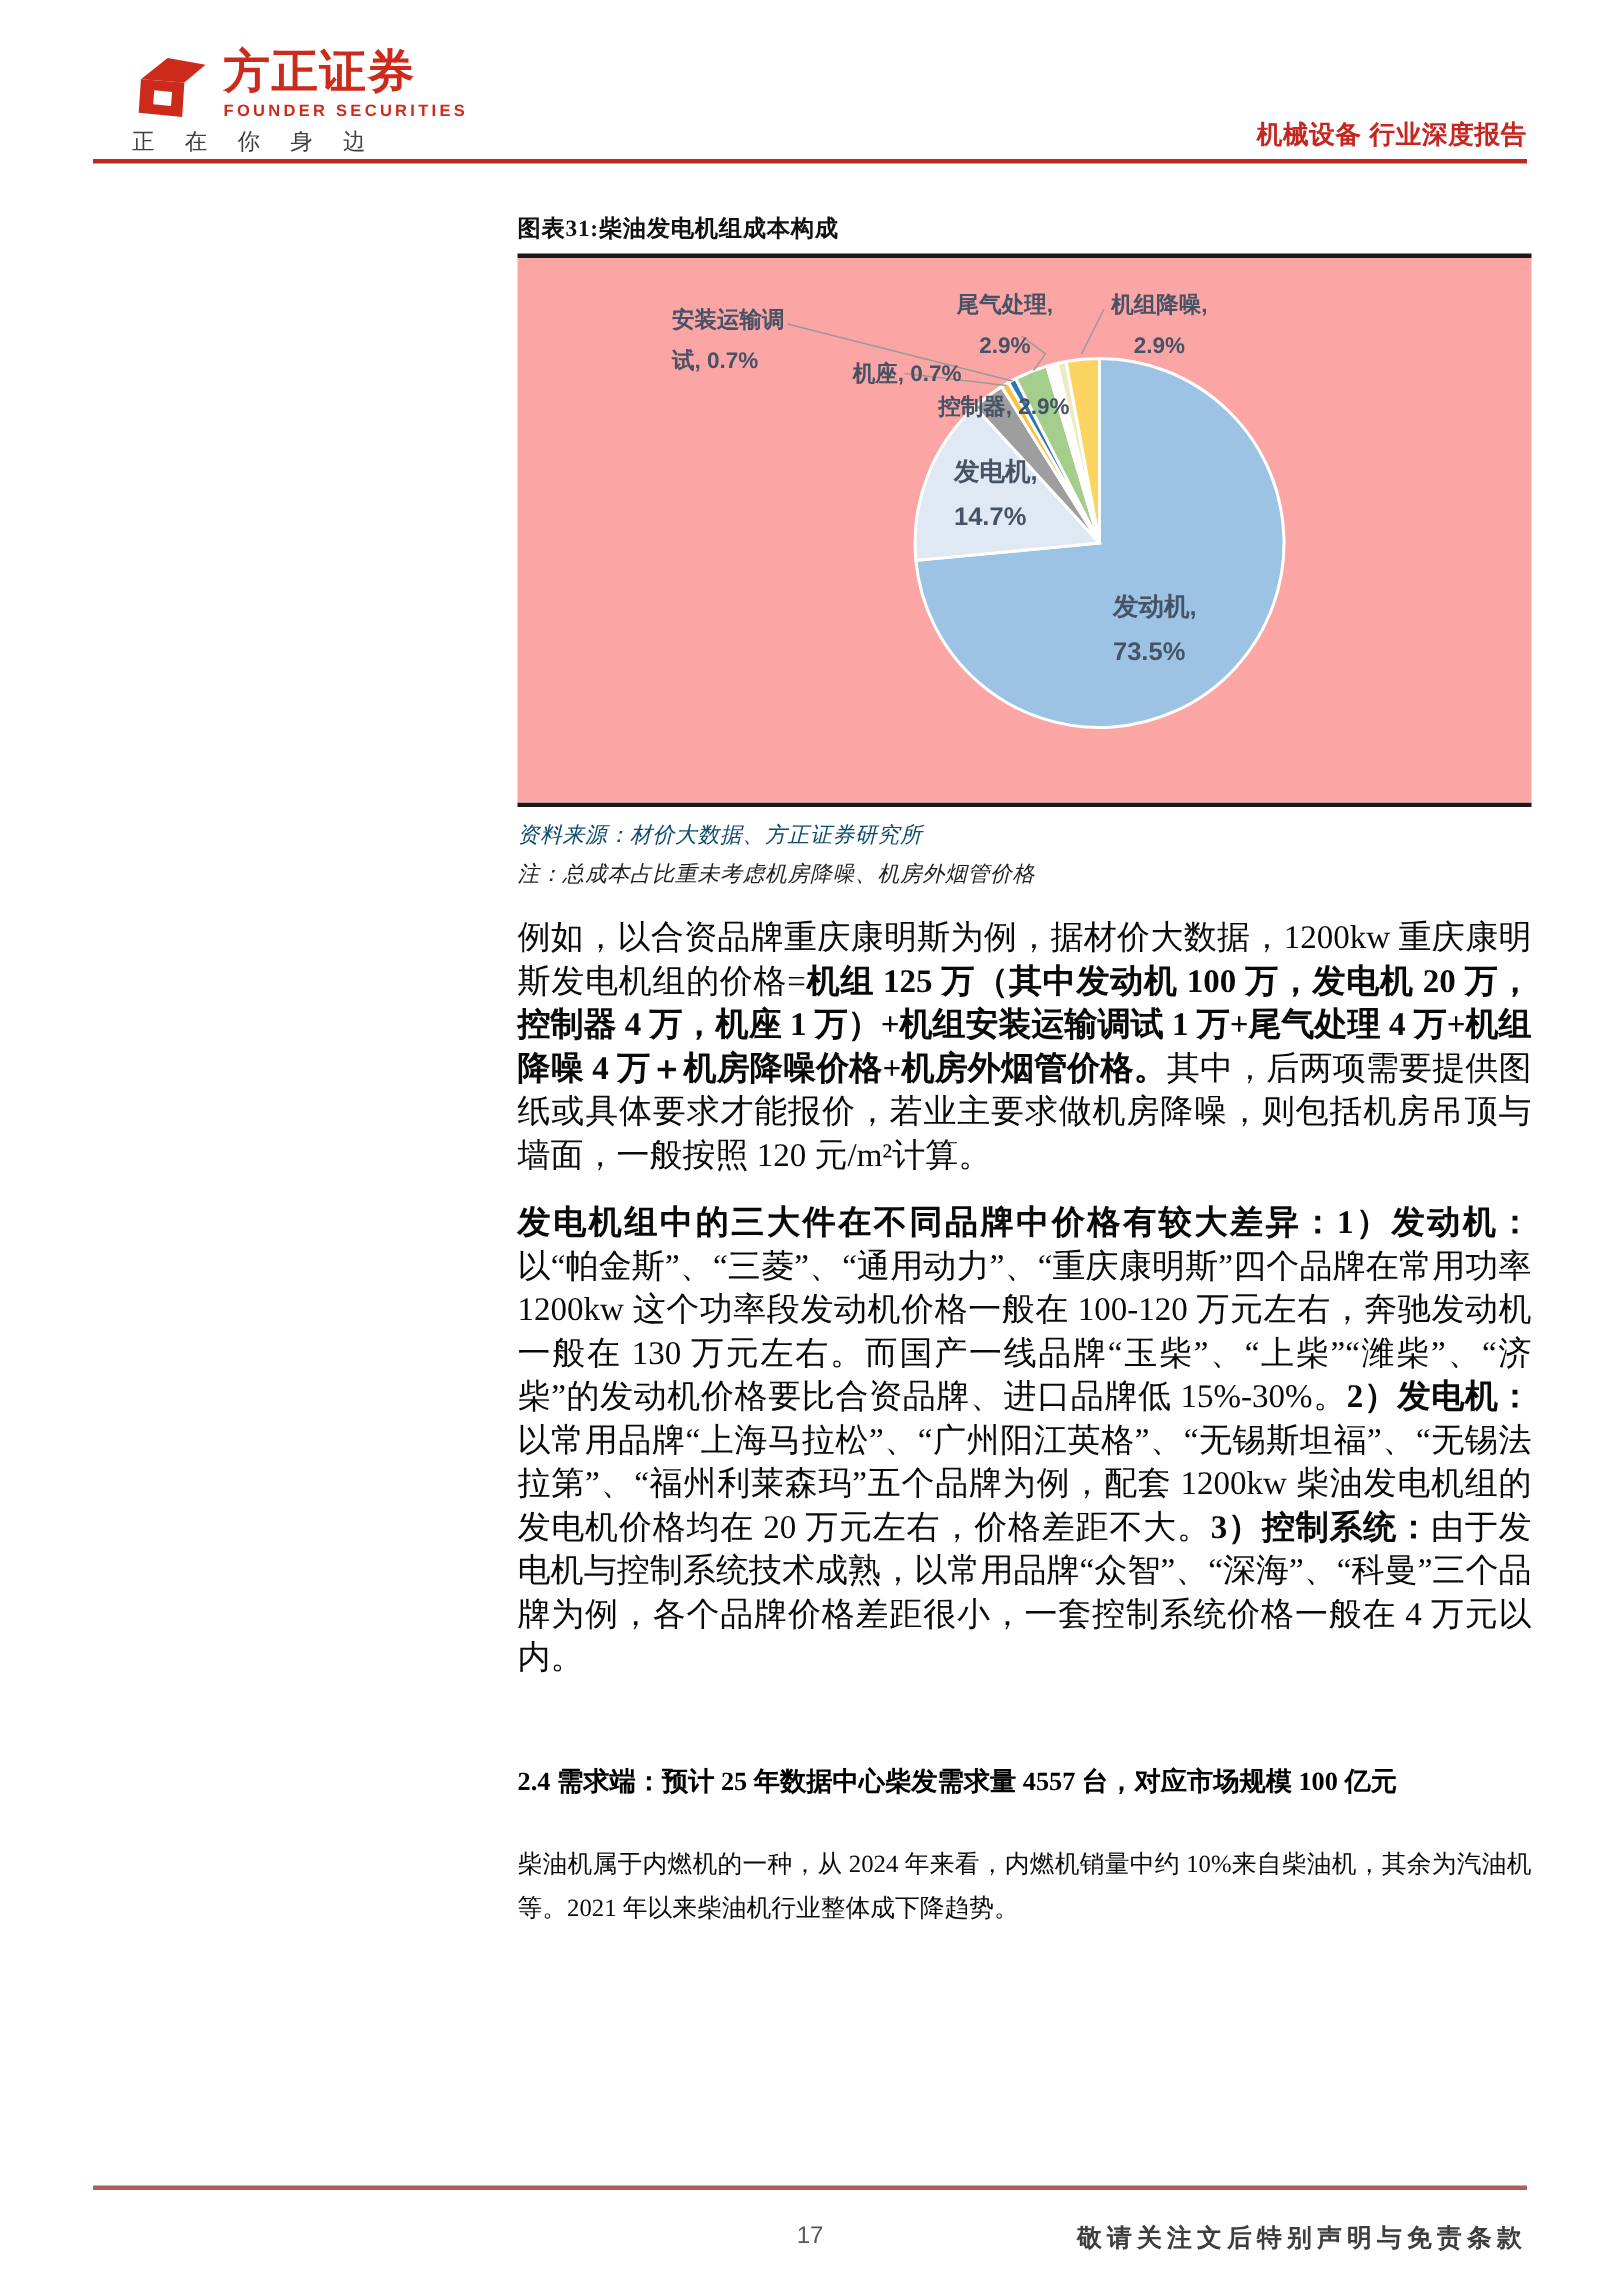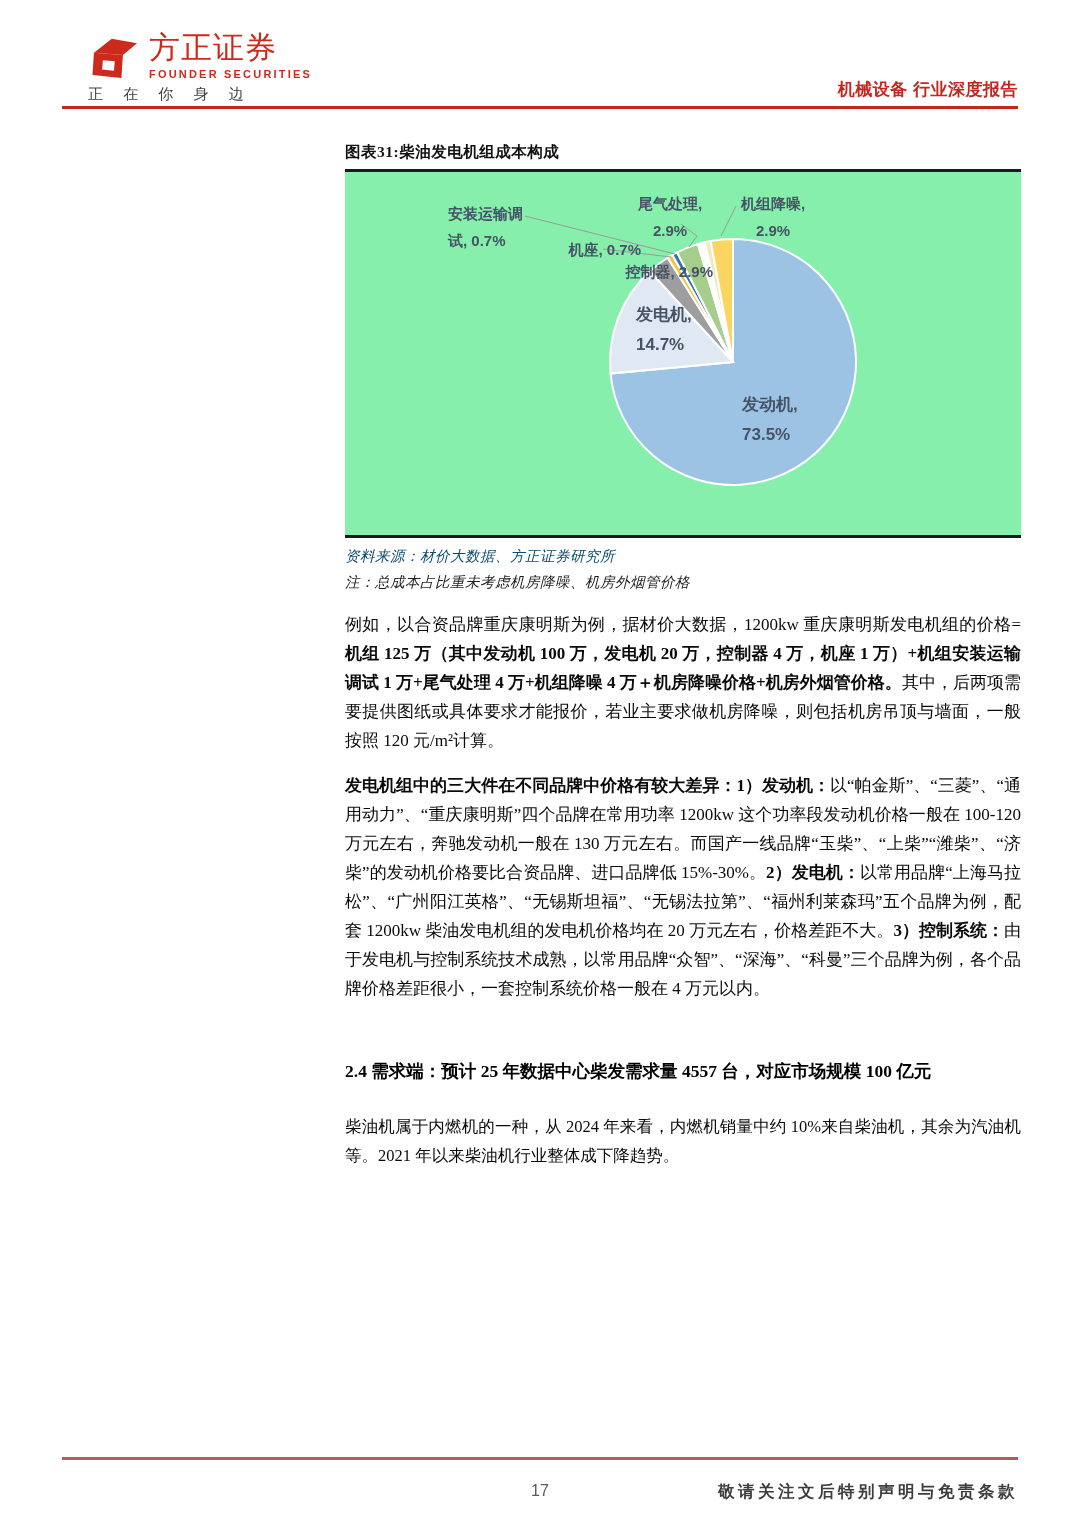--- a/index.html
+++ b/index.html
@@ -6,40 +6,40 @@
   html,body { background:#ffffff; }
   .page {
     position:relative; width:1080px; height:1527px; background:#fff;
     font-family:"Liberation Serif","DejaVu Serif",serif; overflow:hidden; color:#0a0a0a;
   }
 
   
   .brand-block { position:absolute; left:88px; top:30px; }
   .brand-row { display:flex; align-items:flex-start; gap:9px; }
   .brand-text { padding-top:2px; }
-  .brand-name { font-family:"Liberation Sans","DejaVu Sans",sans-serif; font-size:31px; font-weight:normal; color:#CC2B1C; line-height:1.05; letter-spacing:1px; }
+  .brand-name { font-family:"Liberation Sans","DejaVu Sans",sans-serif; font-size:31px; font-weight:bold; color:#CC2B1C; line-height:1.05; letter-spacing:1px; }
   .brand-en { font-family:"Liberation Sans","DejaVu Sans",sans-serif; font-size:11px; font-weight:bold; color:#CC2B1C; letter-spacing:2.2px; margin-top:3px; }
   .slogan { position:absolute; left:88px; top:85px; font-family:"Liberation Sans","DejaVu Sans",sans-serif; font-size:15px; color:#3f3f3f; letter-spacing:8px; white-space:nowrap; }
   .header-tag { position:absolute; right:62px; top:78px; font-family:"Liberation Sans","DejaVu Sans",sans-serif; font-size:17px; font-weight:bold; color:#C5261F; letter-spacing:0.5px; }
   .top-rule { position:absolute; left:62px; top:106px; width:956px; height:3px; background:#C0281A; }
 
   
   .column { position:absolute; left:345px; top:142px; width:676px; }
   .fig-title { font-size:15.5px; font-weight:bold; color:#111; margin-bottom:6px; letter-spacing:0.5px; }
   .rule-black { height:3px; background:#1a1a1a; }
-  .chart-area { position:relative; height:363px; background:#86efac; }
+  .chart-area { position:relative; height:363px; background:#fca5a5; }
   #pie-svg { position:absolute; left:0; top:0; }
   .pie-label { position:absolute; font-family:"Liberation Sans","DejaVu Sans",sans-serif; font-weight:700; color:#465366; font-size:15px; line-height:27px; }
   .pie-label.inner { font-size:17px; line-height:30px; }
   .src-line { font-style:italic; font-size:14.5px; color:#0c4a6e; margin-top:9px; letter-spacing:0.5px; }
   .note-line { font-style:italic; font-size:14.5px; color:#1f1f1f; margin-top:7px; letter-spacing:0.5px; }
 
   
   .body-wrap { margin-top:18px; }
-  .body-p { font-size:17px; line-height:29px; text-align:justify; margin-top:16px; }
+  .body-p { font-size:22px; line-height:29px; text-align:justify; margin-top:16px; }
   .body-p:first-child { margin-top:0; }
   .body-p .b { font-weight:bold; }
   .section-heading { margin-top:56px; font-size:17.5px; font-weight:bold; color:#000; line-height:24px; }
   .closing-p { margin-top:29px; font-size:16.5px; line-height:29px; text-align:justify; }
 
   
   .footer-rule { position:absolute; left:62px; top:1457px; width:956px; height:2.5px; background:#AD5E5E; }
   .page-num { position:absolute; left:0; top:1482px; width:1080px; text-align:center; font-family:"Liberation Sans","DejaVu Sans",sans-serif; font-size:16px; color:#595959; }
   .disclaimer { position:absolute; right:62px; top:1481px; font-family:"Liberation Sans","DejaVu Sans",sans-serif; font-size:16.5px; font-weight:600; letter-spacing:3.5px; color:#3d3d3d; }
 </style>

